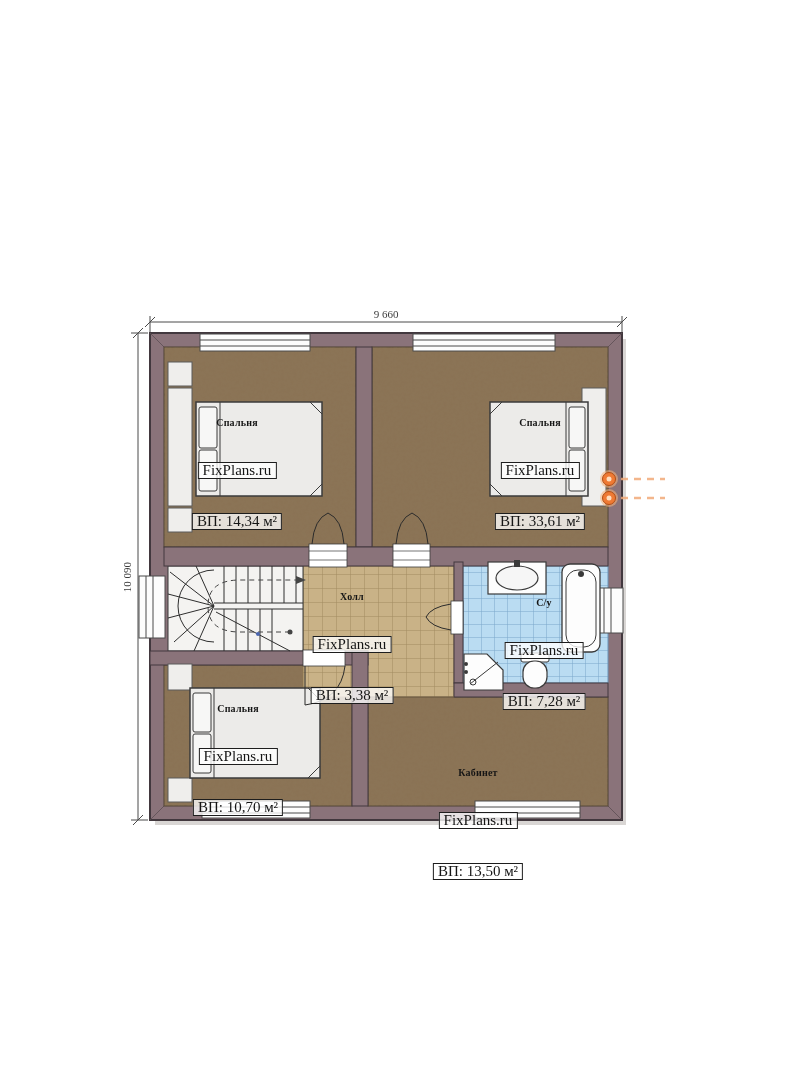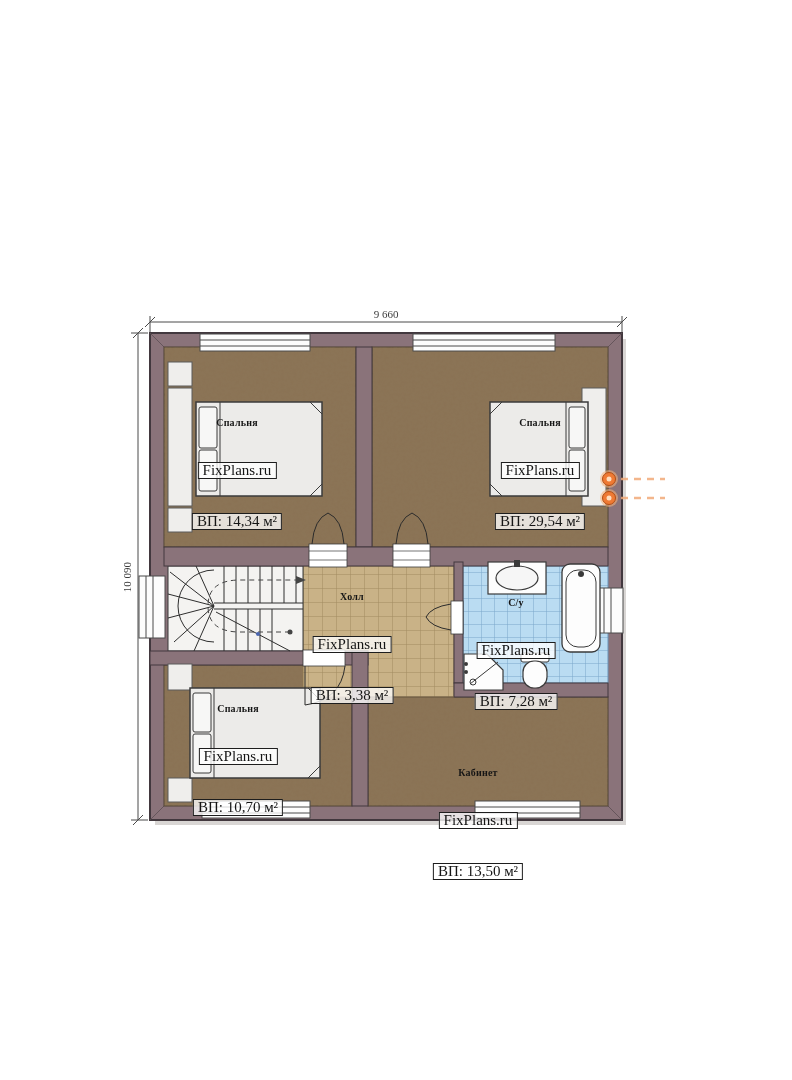--- a/index.html
+++ b/index.html
@@ -248,30 +248,30 @@
 
 <div class="room-label" style="left:237px;top:417px;">
   <div class="room-name">Спальня</div>
   <div class="wm-box">FixPlans.ru</div>
   <div class="area-box">ВП: 14,34 м²</div>
 </div>
 
 <div class="room-label" style="left:540px;top:417px;">
   <div class="room-name">Спальня</div>
   <div class="wm-box">FixPlans.ru</div>
-  <div class="area-box">ВП: 29,54 м²</div>
+  <div class="area-box">ВП: 33,61 м²</div>
 </div>
 
 <div class="room-label" style="left:352px;top:591px;">
   <div class="room-name">Холл</div>
   <div class="wm-box">FixPlans.ru</div>
   <div class="area-box">ВП: 3,38 м²</div>
 </div>
 
-<div class="room-label" style="left:516px;top:597px;text-align:center;">
+<div class="room-label" style="left:544px;top:597px;text-align:center;">
   <div class="room-name">С/у</div>
   <div class="wm-box">FixPlans.ru</div>
   <div class="area-box">ВП: 7,28 м²</div>
 </div>
 
 <div class="room-label" style="left:238px;top:703px;">
   <div class="room-name">Спальня</div>
   <div class="wm-box">FixPlans.ru</div>
   <div class="area-box">ВП: 10,70 м²</div>
 </div>

